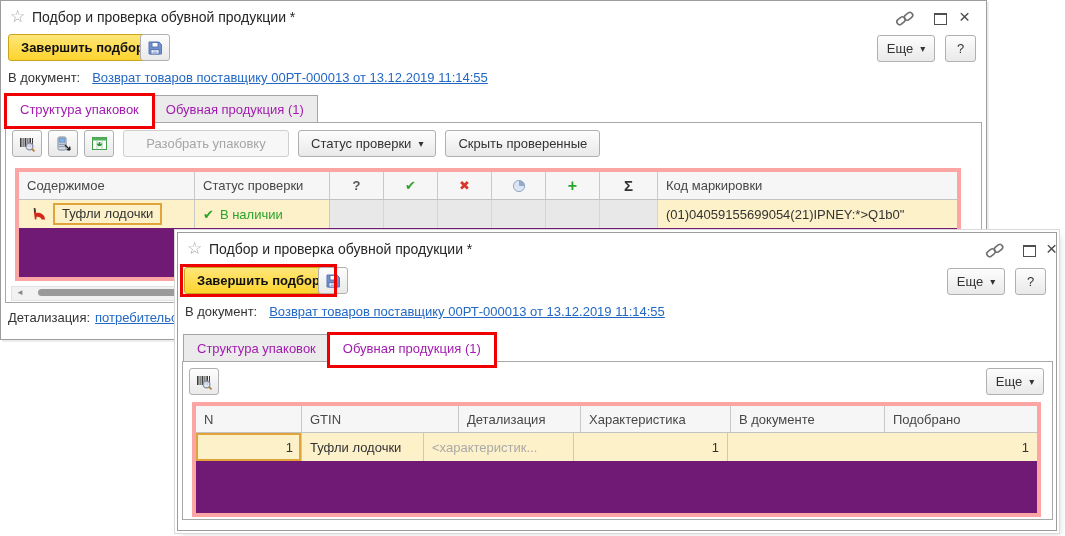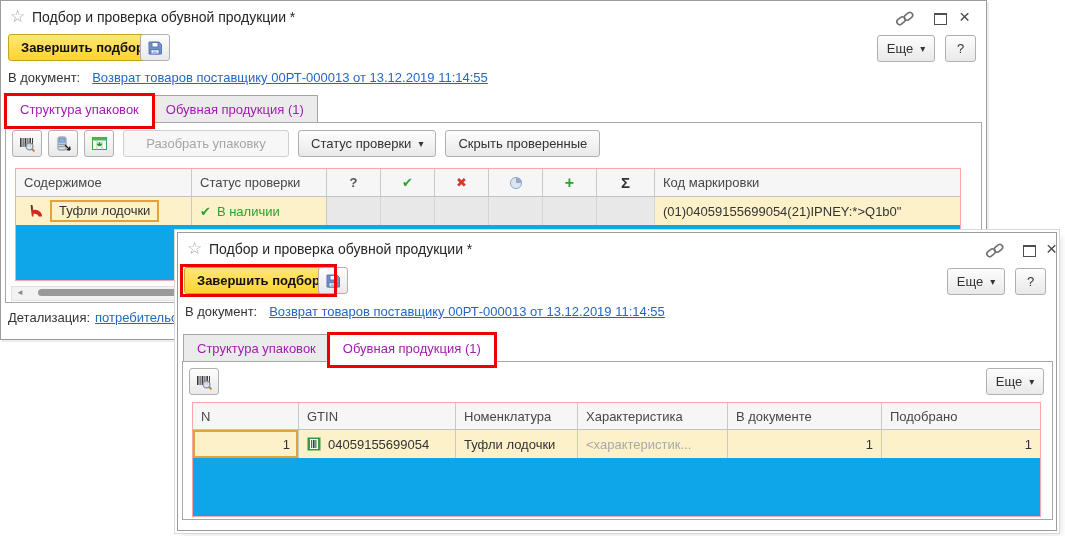--- a/index.html
+++ b/index.html
@@ -24,21 +24,21 @@
   .dd{font-size:10px;line-height:1;color:#333;margin-left:2px;}
   .docline{display:flex;align-items:center;gap:12px;font-size:13px;color:#333;white-space:nowrap;}
   .link{color:#2368c4;text-decoration:underline;cursor:pointer;font-size:13px;white-space:nowrap;}
   .tabs{display:flex;height:28px;}
   .tab{box-sizing:border-box;display:flex;align-items:center;padding:0 13px;border:1px solid #a5a5a5;
        background:#ebebeb;color:#a21caf;font-size:13px;position:relative;cursor:pointer;white-space:nowrap;}
   .tab + .tab{margin-left:-1px;}
   .tab.active{background:#fff;border-bottom-color:#fff;z-index:2;}
   .panel{position:absolute;background:#fff;border:1px solid #a8a8a8;box-sizing:border-box;}
   .toolbar{position:absolute;display:flex;align-items:flex-start;}
-  .table{position:absolute;border:1px solid #fca5a5;box-sizing:border-box;background:#0ea5e9;}
+  .table{position:absolute;border:4px solid #fca5a5;box-sizing:border-box;background:#701a75;}
   .trow{display:flex;}
   .tcell{box-sizing:border-box;border-right:1px solid #c9c9c9;font-size:13px;display:flex;
          align-items:center;padding:0 8px;height:28px;color:#333;overflow:hidden;white-space:nowrap;}
   .th .tcell{background:#f6f6f6;color:#474747;border-bottom:1px solid #c2c2c2;}
   .ty{background:#fcf1c9;}
   .tg{background:#e8e8e8;border-right-color:#d5d5d5;}
   .cc{justify-content:center;}
   .cr{justify-content:flex-end;}
   .green{color:#29a32c;}
   .redx{color:#d6392b;}
@@ -280,37 +280,27 @@
     </div>
     <button class="btn" style="position:absolute;right:8px;top:6px;width:58px">
       <span>Еще</span>
       <span class="dd">▾</span>
     </button>
 
     <div class="table" style="left:9px;top:40px;width:849px;height:115px">
       <div class="trow th">
         <div class="tcell" style="width:106px;height:27px">N</div>
         <div class="tcell" style="width:157px;height:27px">GTIN</div>
-        <div class="tcell" style="width:122px;height:27px">Номенклатура</div>
+        <div class="tcell" style="width:122px;height:27px">Детализация</div>
         <div class="tcell" style="width:150px;height:27px">Характеристика</div>
         <div class="tcell" style="width:154px;height:27px">В документе</div>
         <div class="tcell" style="flex:1;height:27px;border-right:none">Подобрано</div>
       </div>
       <div class="trow">
         <div class="tcell ty cr focus-cell" style="width:106px">1</div>
-        <div class="tcell ty" style="width:157px;gap:7px">
-          <svg width="14" height="14" viewBox="0 0 14 14">
-            <rect x="0.5" y="0.5" width="13" height="13" fill="#2f9e44"></rect>
-            <rect x="3" y="2" width="8" height="10" fill="#ffffff"></rect>
-            <rect x="4.2" y="3" width="1" height="8" fill="#1d4d28"></rect>
-            <rect x="6" y="3" width="1.6" height="8" fill="#1d4d28"></rect>
-            <rect x="8.4" y="3" width="1" height="8" fill="#1d4d28"></rect>
-          </svg>
-          <span>04059155699054</span>
-        </div>
         <div class="tcell ty" style="width:122px">Туфли лодочки</div>
         <div class="tcell ty grayph" style="width:150px">&lt;характеристик...</div>
         <div class="tcell ty cr" style="width:154px">1</div>
         <div class="tcell ty cr" style="flex:1;border-right:none">1</div>
       </div>
     </div>
   </div>
 </div>
 
 </body></html>

